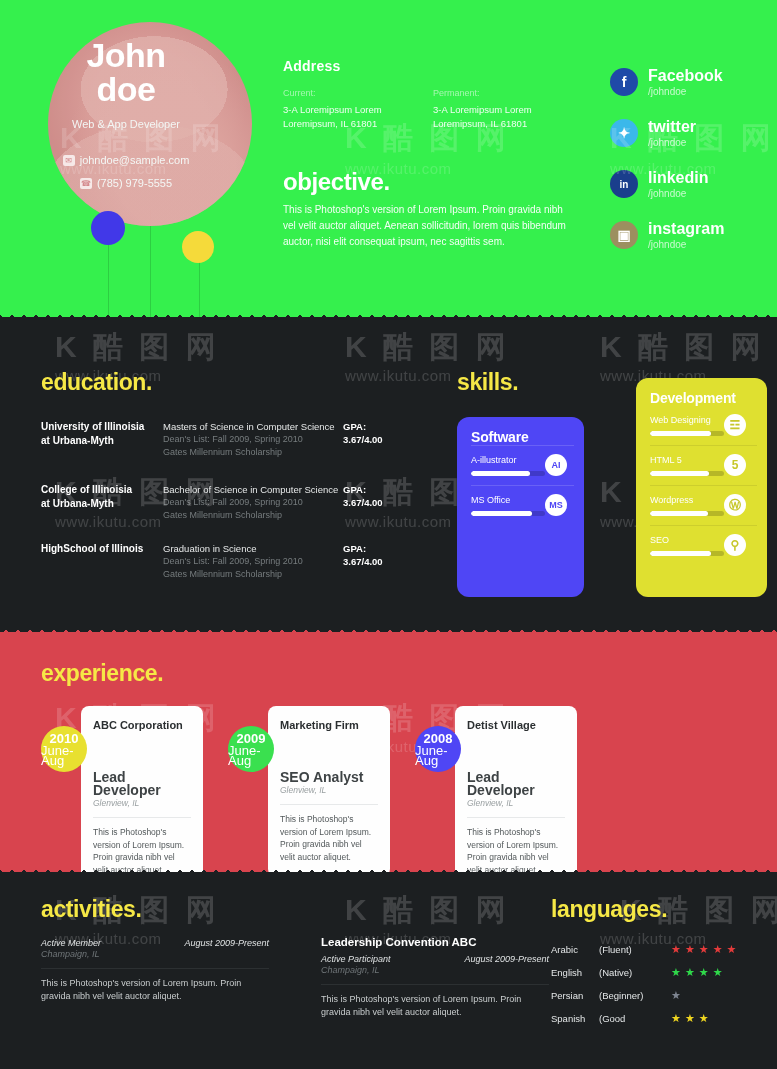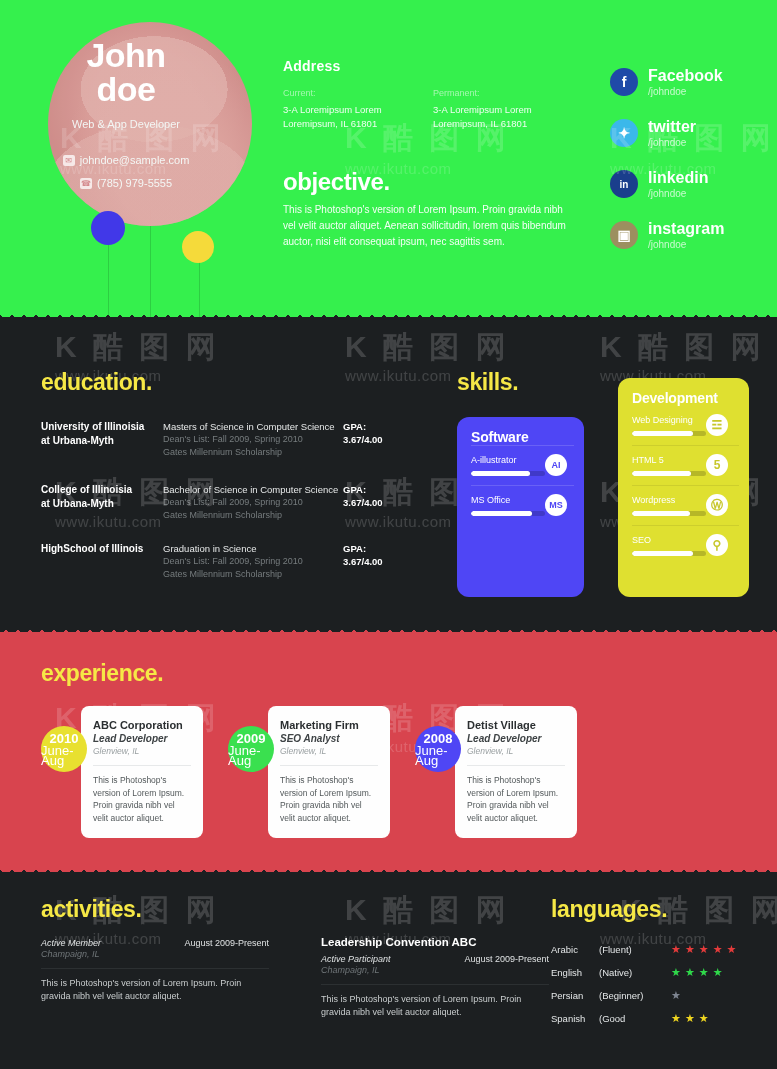--- a/index.html
+++ b/index.html
@@ -99,21 +99,21 @@
   .edu-mid { width:180px; }
   .edu-degree { font-size:9.5px; color:#e6e8e8; line-height:13px; }
   .edu-sub { font-size:9px; color:#767c7e; line-height:13px; }
   .edu-gpa-l { font-size:9.5px; font-weight:bold; color:#fff; line-height:13px;}
   .edu-gpa-v { font-size:9.5px; font-weight:bold; color:#fff; line-height:13px;}
 
   .skills-title { position:absolute; left:457px; top:52px; }
 
   .skill-card { position:absolute; border-radius:12px; }
   .card-soft { left:457px; top:100px; width:127px; height:180px; background:#4f46f5; }
-  .card-dev  { left:618px; top:378px; width:131px; height:219px; background:#dfe030; }
+  .card-dev  { left:636px; top:378px; width:131px; height:219px; background:#dfe030; }
   .card-head { font-size:14px; font-weight:bold; color:#fff; padding:12px 0 0 14px; letter-spacing:-.2px;}
   .skill-item { padding:8px 10px 9px 14px; display:flex; align-items:center; justify-content:flex-start; }
   .skill-left { width:74px; }
   .skill-name { font-size:9px; color:#fff; margin-bottom:6px; display:block; }
   .bar { height:5px; border-radius:3px; background:rgba(0,0,0,.18); overflow:hidden; }
   .bar-fill { height:100%; border-radius:3px; background:#fff; }
   .skill-circle {
     width:22px; height:22px; border-radius:50%; background:#fff;
     display:flex; align-items:center; justify-content:center;
     font-size:9px; font-weight:bold;
@@ -155,35 +155,35 @@
   .exp-card {
     width:122px; background:#fefefe; border-radius:8px; padding:12px 12px 14px 12px;
     margin-left:-6px; position:relative;
   }
   .exp-card::before{
     content:""; position:absolute; left:-7px; top:26px;
     border-top:8px solid transparent; border-bottom:8px solid transparent;
     border-right:8px solid #fefefe;
   }
   .exp-company { font-size:11px; font-weight:bold; color:#2b2f31; line-height:14px;}
-  .exp-role { font-size:10px; font-style:italic; font-weight:bold; color:#3e4345; line-height:13px;}
+  .exp-role { font-size:14px; font-weight:bold; color:#3e4345; line-height:13px;margin-top:39px;}
   .exp-loc { font-size:8.5px; font-style:italic; color:#9aa0a2; line-height:13px;}
   .exp-hr { height:1px; background:#e7e9ea; margin:7px 0 8px 0; }
   .exp-desc { font-size:8.5px; color:#52585a; line-height:12.5px; }
 
   
   .dark2 { position:absolute; left:0; top:872px; width:777px; height:197px; background:#1c1f21; }
   .act-title { position:absolute; left:41px; top:24px; }
   .lang-title { position:absolute; left:551px; top:24px; }
   .act-cols { position:absolute; left:41px; top:62px; display:flex; }
   .act-col { width:228px; margin-right:52px; }
   .act-name { font-size:11.5px; font-weight:bold; color:#fff; line-height:16px; }
   .act-meta { display:flex; justify-content:space-between; margin-top:4px; }
   .act-role { font-size:9px; font-style:italic; color:#dfe2e3; }
-  .act-date { font-size:9px; color:#dfe2e3; }
+  .act-date { font-size:9px; font-style:italic; color:#dfe2e3; }
   .act-loc { font-size:9px; font-style:italic; color:#6f7578; margin-top:1px; }
   .act-hr { height:1px; background:#2c3032; margin:9px 0 8px 0; }
   .act-desc { font-size:9px; color:#c9cdce; line-height:13px; }
 
   .lang-list { position:absolute; left:551px; top:66px; width:190px; }
   .lang-row { display:flex; align-items:center; height:23px; }
   .lang-name { width:48px; font-size:9.5px; color:#e3e6e7; }
   .lang-level { width:72px; font-size:9.5px; color:#e3e6e7; }
   .stars { display:flex; gap:4px; }
   .star { font-size:11px; line-height:11px; }

